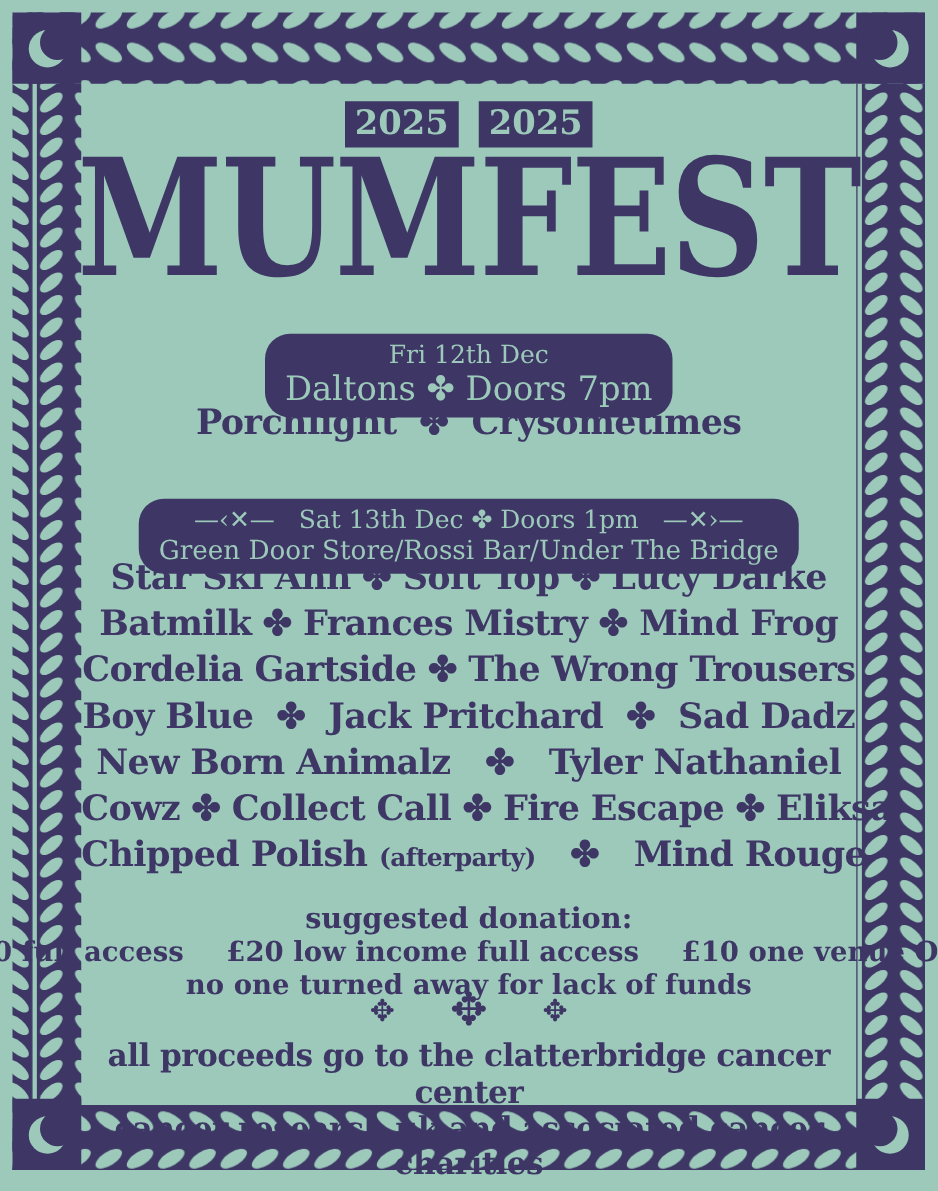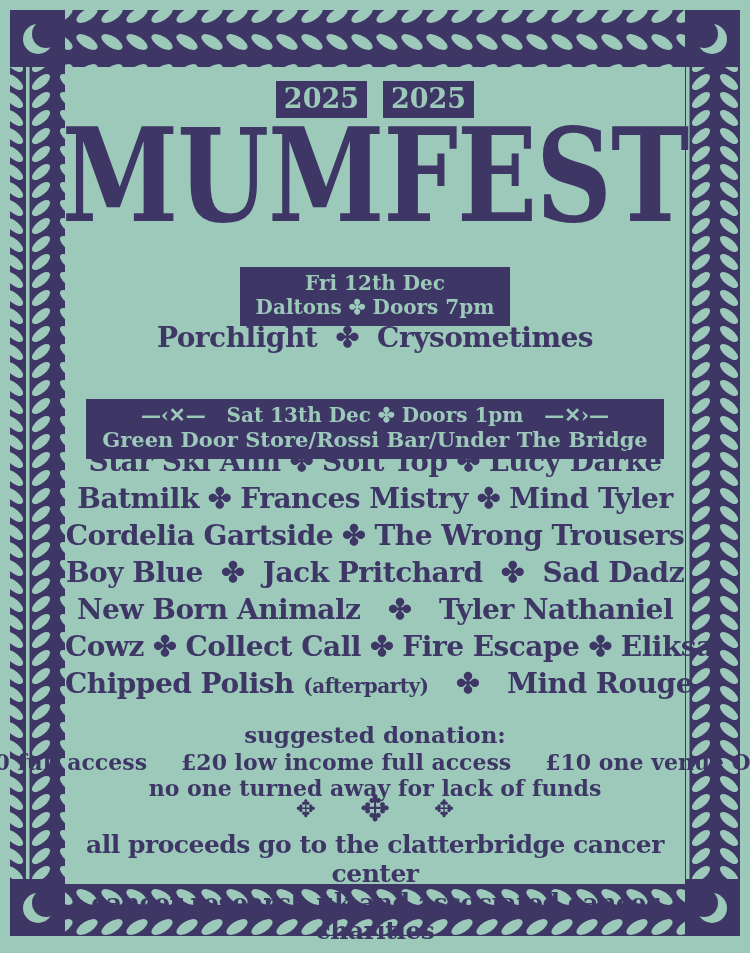--- a/index.html
+++ b/index.html
@@ -24,27 +24,27 @@
   .tagline{font-size:30px;font-weight:bold;letter-spacing:0px;}
   
   .title{
     top:44px;font-size:94px;font-weight:bold;line-height:1;
     transform:scale(1.12,1.38);transform-origin:50% 0;
     letter-spacing:-1px;white-space:nowrap;
   }
   
   .banner{
     background:var(--ink,#3e3766);color:var(--bg,#9cc9ba);
-    font-weight:bold;line-height:1.18;
-    display:inline-block;padding:5px 16px 7px;
+    font-weight:normal;line-height:1.18;
+    display:inline-block;padding:5px 16px 7px;border-radius:20px;
   }
   .banner-wrap1{top:200px;}
   .banner-wrap2{top:332px;}
   .banner .bline1{font-size:20px;}
-  .banner .bline2{font-size:20px;}
+  .banner .bline2{font-size:27px;}
   .banner2 .bline1{font-size:20px;white-space:pre;}
   .banner2 .bline2{font-size:21px;}
   
   .lineup1{top:252px;}
   .lineup2{top:376px;}
   .lineup-line{
     font-size:28px;font-weight:bold;line-height:37px;
     white-space:pre;letter-spacing:-0.5px;
   }
   .note{font-size:20px;font-weight:bold;text-align:center;}
@@ -131,21 +131,21 @@
 
   <div class="abs banner-wrap2">
     <div class="banner banner2">
       <div class="bline1">—‹✕—   Sat 13th Dec ✤ Doors 1pm   —✕›—</div>
       <div class="bline2">Green Door Store/Rossi Bar/Under The Bridge</div>
     </div>
   </div>
 
   <div class="abs lineup2">
     <div class="lineup-line">Star Ski Ann ✤ Soft Top ✤ Lucy Darke</div>
-    <div class="lineup-line">Batmilk ✤ Frances Mistry ✤ Mind Tyler</div>
+    <div class="lineup-line">Batmilk ✤ Frances Mistry ✤ Mind Frog</div>
     <div class="lineup-line">Cordelia Gartside ✤ The Wrong Trousers</div>
     <div class="lineup-line">Boy Blue  ✤  Jack Pritchard  ✤  Sad Dadz</div>
     <div class="lineup-line">New Born Animalz   ✤   Tyler Nathaniel</div>
     <div class="lineup-line">Cowz ✤ Collect Call ✤ Fire Escape ✤ Eliksa</div>
     <div class="lineup-line"><span>Chipped Polish </span><span class="note">(afterparty)</span><span>   ✤   </span><span>Mind Rouge</span></div>
   </div>
 
   <div class="abs donation">
     <div class="don-heading">suggested donation:</div>
     <div class="don-tiers">

